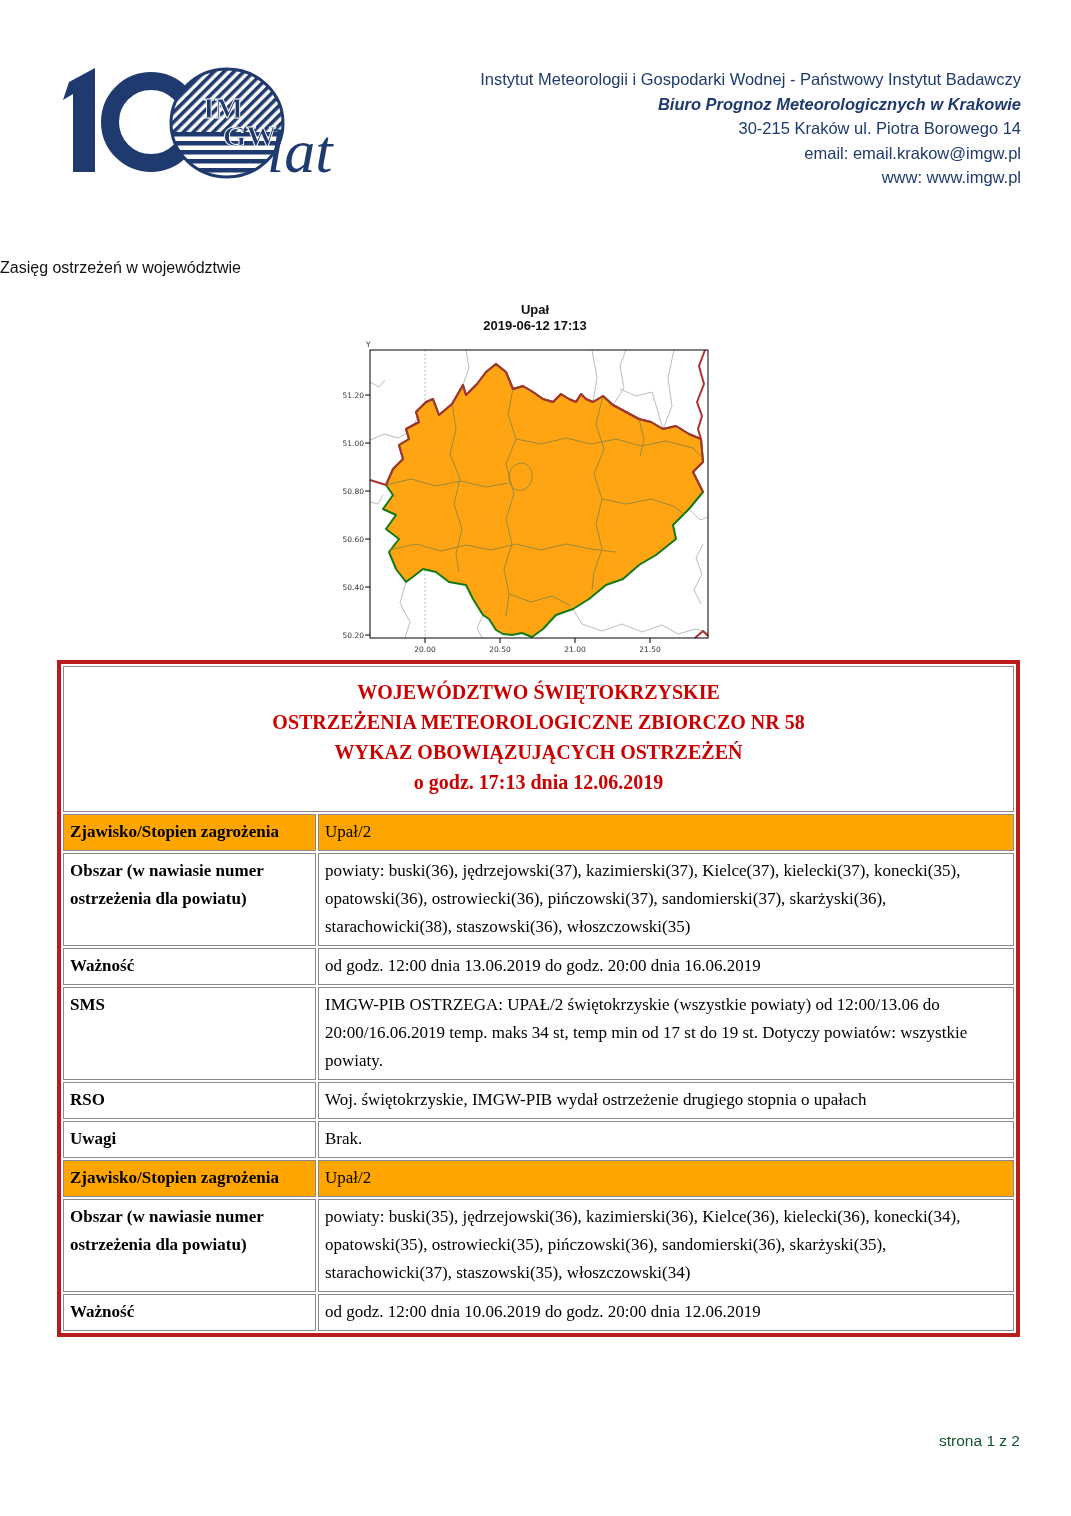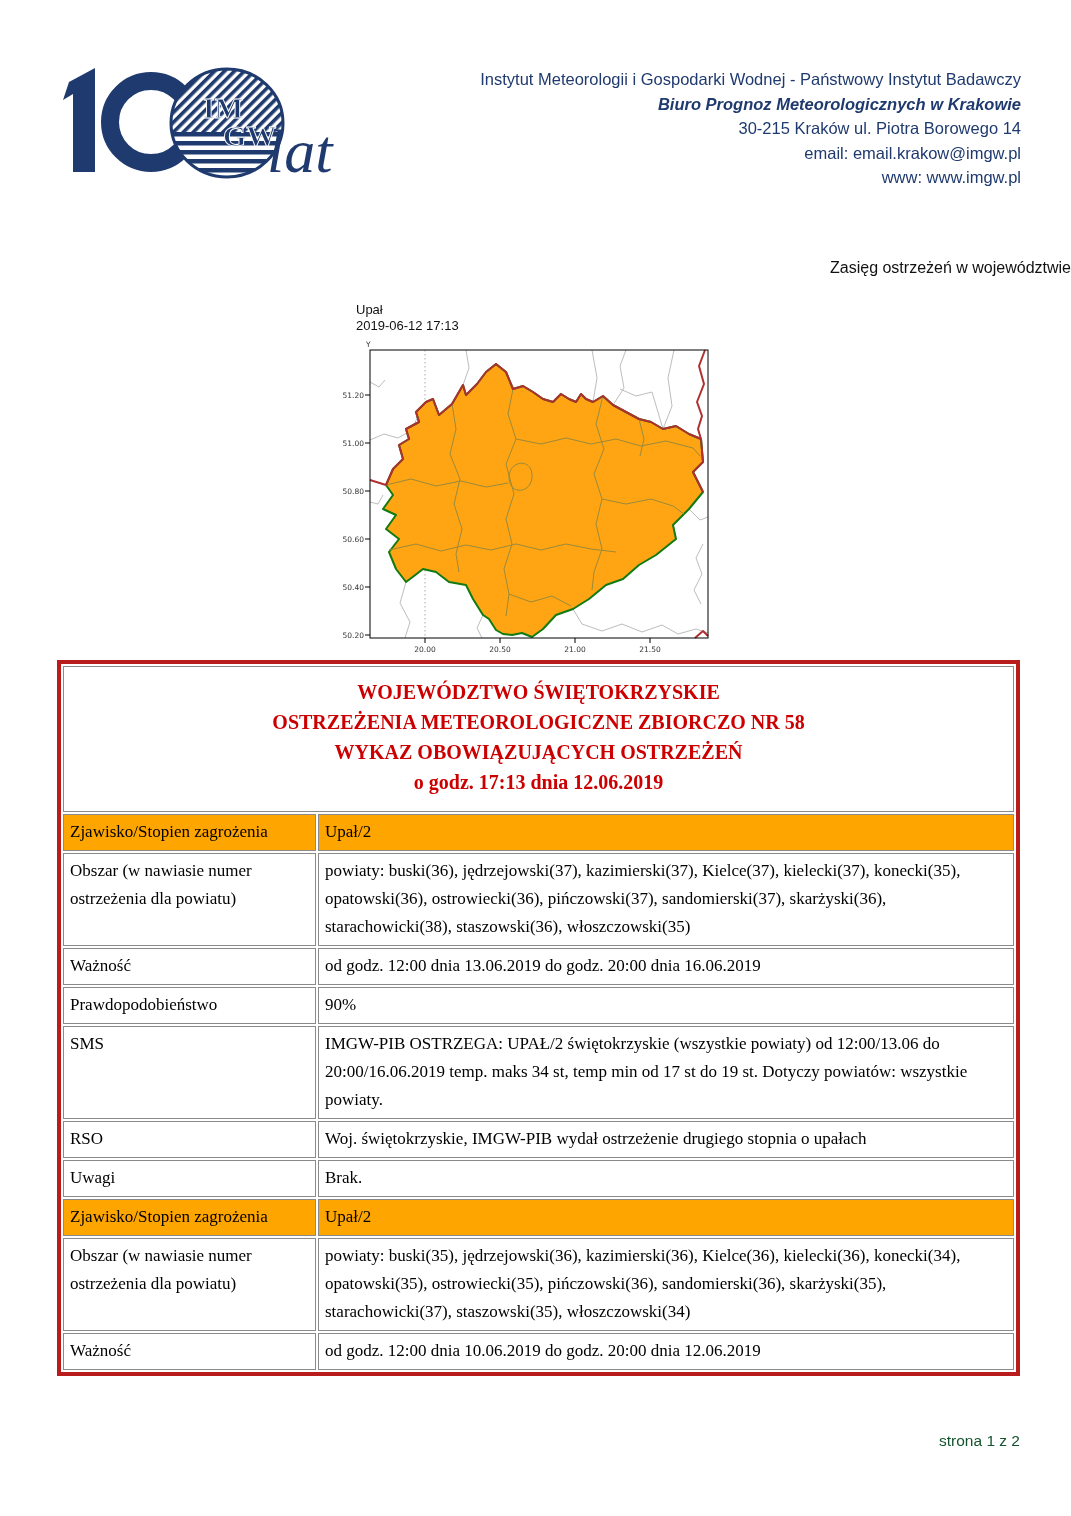--- a/index.html
+++ b/index.html
@@ -13,42 +13,42 @@
   .logo { position: absolute; left: 55px; top: 60px; width: 285px; height: 130px; }
   .hdr-block {
     position: absolute; top: 55px; right: 50px; width: 640px;
     text-align: right; color: #1f3a6e; font-size: 16.5px; line-height: 24.5px; margin-top: 12px;
   }
   .hdr-block .bold { font-weight: bold; font-style: italic; }
 
   
   .section-title {
     position: absolute; top: 259px; left: 0; width: 1071px;
-    text-align: right; font-size: 16px; color: #111;
+    text-align: left; font-size: 16px; color: #111;
   }
 
   
   .map-wrap { position: absolute; left: 356px; top: 302px; width: 358px; }
-  .map-title, .map-time { font-size: 13px; color: #111; line-height: 16px; }
+  .map-title, .map-time { text-align: center; font-size: 13px; color: #111; line-height: 16px; font-weight: bold; }
   .map-svg { display: block; margin-top: 10px; overflow: visible; }
   .tick-label { font-family: "DejaVu Sans", sans-serif; font-size: 7.5px; fill: #333; }
 
   
   .warn-table {
     position: absolute; left: 57px; top: 660px; width: 963px;
     border-collapse: separate; border-spacing: 2px;
     border: 4px solid #b91c1c; background: #ffffff;
     table-layout: fixed;
     font-family: "Liberation Serif", serif; font-size: 17px; color: #000;
   }
   .warn-table td {
     border: 1px solid #8a8a8a; padding: 3px 8px 4px 6px;
     vertical-align: top; line-height: 28px; background: #ffffff;
   }
-  .warn-table td.col-label { font-weight: normal; margin-top: 11px; }
+  .warn-table td.col-label { font-weight: bold; margin-top: 11px; }
   .warn-table tr.hl td { background: #ffa500; }
   .title-cell {
     text-align: center; color: #cc0000; font-weight: bold;
     font-size: 20px; padding: 10px 0 14px 0 !important;
   }
   .title-cell div { line-height: 30px; }
 
   
   .footer {
     position: absolute; top: 1432px; right: 51px;
@@ -204,24 +204,20 @@
     </tr>
     <tr>
       <td class="col-label">Obszar (w nawiasie numer ostrzeżenia dla powiatu)</td>
       <td>powiaty: buski(36), jędrzejowski(37), kazimierski(37), Kielce(37), kielecki(37), konecki(35), opatowski(36), ostrowiecki(36), pińczowski(37), sandomierski(37), skarżyski(36), starachowicki(38), staszowski(36), włoszczowski(35)</td>
     </tr>
     <tr>
       <td class="col-label">Ważność</td>
       <td>od godz. 12:00 dnia 13.06.2019 do godz. 20:00 dnia 16.06.2019</td>
     </tr>
     <tr>
-      <td class="col-label">Prawdopodobieństwo</td>
-      <td>90%</td>
-    </tr>
-    <tr>
       <td class="col-label">SMS</td>
       <td>IMGW-PIB OSTRZEGA: UPAŁ/2 świętokrzyskie (wszystkie powiaty) od 12:00/13.06 do 20:00/16.06.2019 temp. maks 34 st, temp min od 17 st do 19 st. Dotyczy powiatów: wszystkie powiaty.</td>
     </tr>
     <tr>
       <td class="col-label">RSO</td>
       <td>Woj. świętokrzyskie, IMGW-PIB wydał ostrzeżenie drugiego stopnia o upałach</td>
     </tr>
     <tr>
       <td class="col-label">Uwagi</td>
       <td>Brak.</td>

